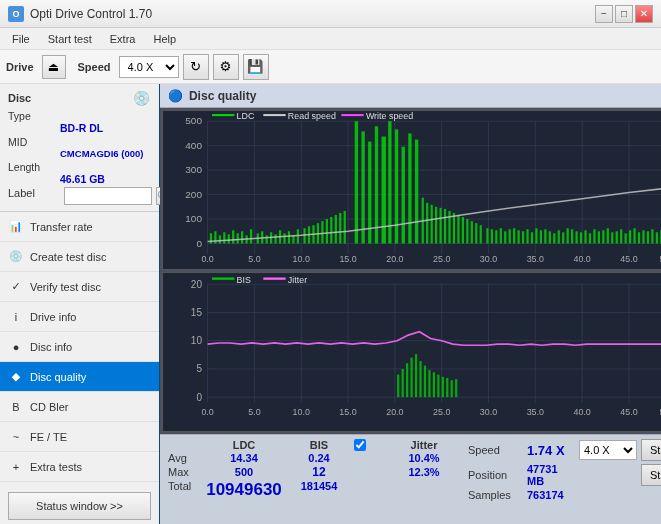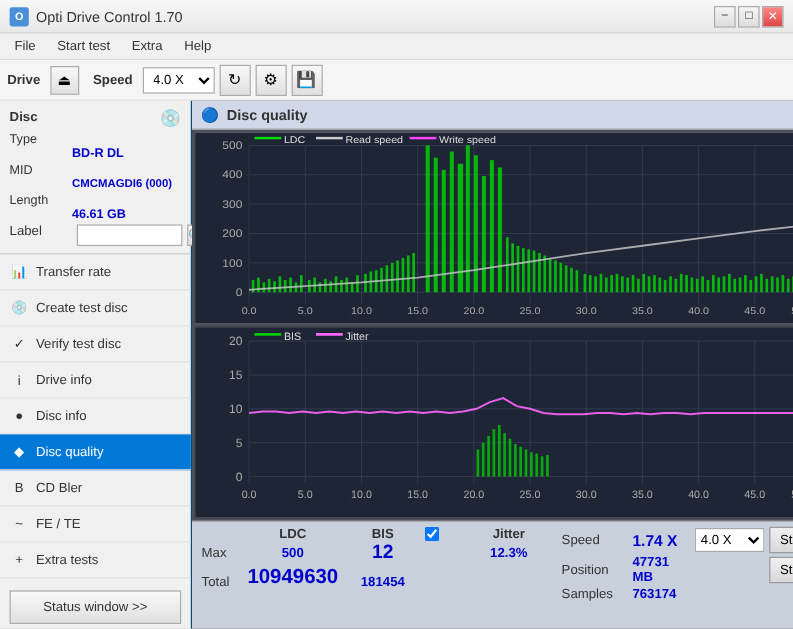--- a/index.html
+++ b/index.html
@@ -452,30 +452,37 @@
               <span style="font-size:11px; font-weight:bold; color:#333;">BIS</span>
             </div>
             <div style="width:30px; display:flex; align-items:center;">
               <input type="checkbox" checked="" style="width: 12px; height: 12px;" id="jitterChk">
             </div>
             <div style="width:80px; text-align:center;">
               <label for="jitterChk" style="font-size:11px; font-weight:bold; color:#333;">Jitter</label>
             </div>
           </div>
 
+          <div style="display:flex; gap:0; align-items:center;">
+            <div style="width:36px;"><span style="font-size:11px; color:#333;">Avg</span></div>
+            <div style="width:80px; text-align:center;"><span style="font-size:11px; color:#0000cc; font-weight:bold;">14.34</span></div>
+            <div style="width:70px; text-align:center;"><span style="font-size:11px; color:#0000cc; font-weight:bold;">0.24</span></div>
+            <div style="width:30px;"></div>
+            <div style="width:80px; text-align:center;"><span style="font-size:11px; color:#0000cc; font-weight:bold;">10.4%</span></div>
+          </div>
 
           <div style="display:flex; gap:0; align-items:center;">
             <div style="width:36px;"><span style="font-size:11px; color:#333;">Max</span></div>
             <div style="width:80px; text-align:center;"><span style="font-size:11px; color:#0000cc; font-weight:bold;">500</span></div>
-            <div style="width:70px; text-align:center;"><span style="font-size:16px; color:#0000cc; font-weight:bold;">12</span></div>
+            <div style="width:70px; text-align:center;"><span style="font-size:12px; color:#0000cc; font-weight:bold;">12</span></div>
             <div style="width:30px;"></div>
             <div style="width:80px; text-align:center;"><span style="font-size:11px; color:#0000cc; font-weight:bold;">12.3%</span></div>
           </div>
 
-          <div style="display:flex; gap:0; align-items:flex-end;">
+          <div style="display:flex; gap:0; align-items:flex-start;">
             <div style="width:36px;"><span style="font-size:11px; color:#333;">Total</span></div>
             <div style="width:80px; text-align:center;"><span style="font-size:17px; color:#0000cc; font-weight:bold;">10949630</span></div>
             <div style="width:70px; text-align:center;"><span style="font-size:11px; color:#0000cc; font-weight:bold;">181454</span></div>
             <div style="width:30px;"></div>
             <div style="width:80px; text-align:center;"></div>
           </div>
         </div>
 
         <div style="display:flex; flex-direction:column; gap:2px; margin-left:4px; align-items:flex-start;">
 

